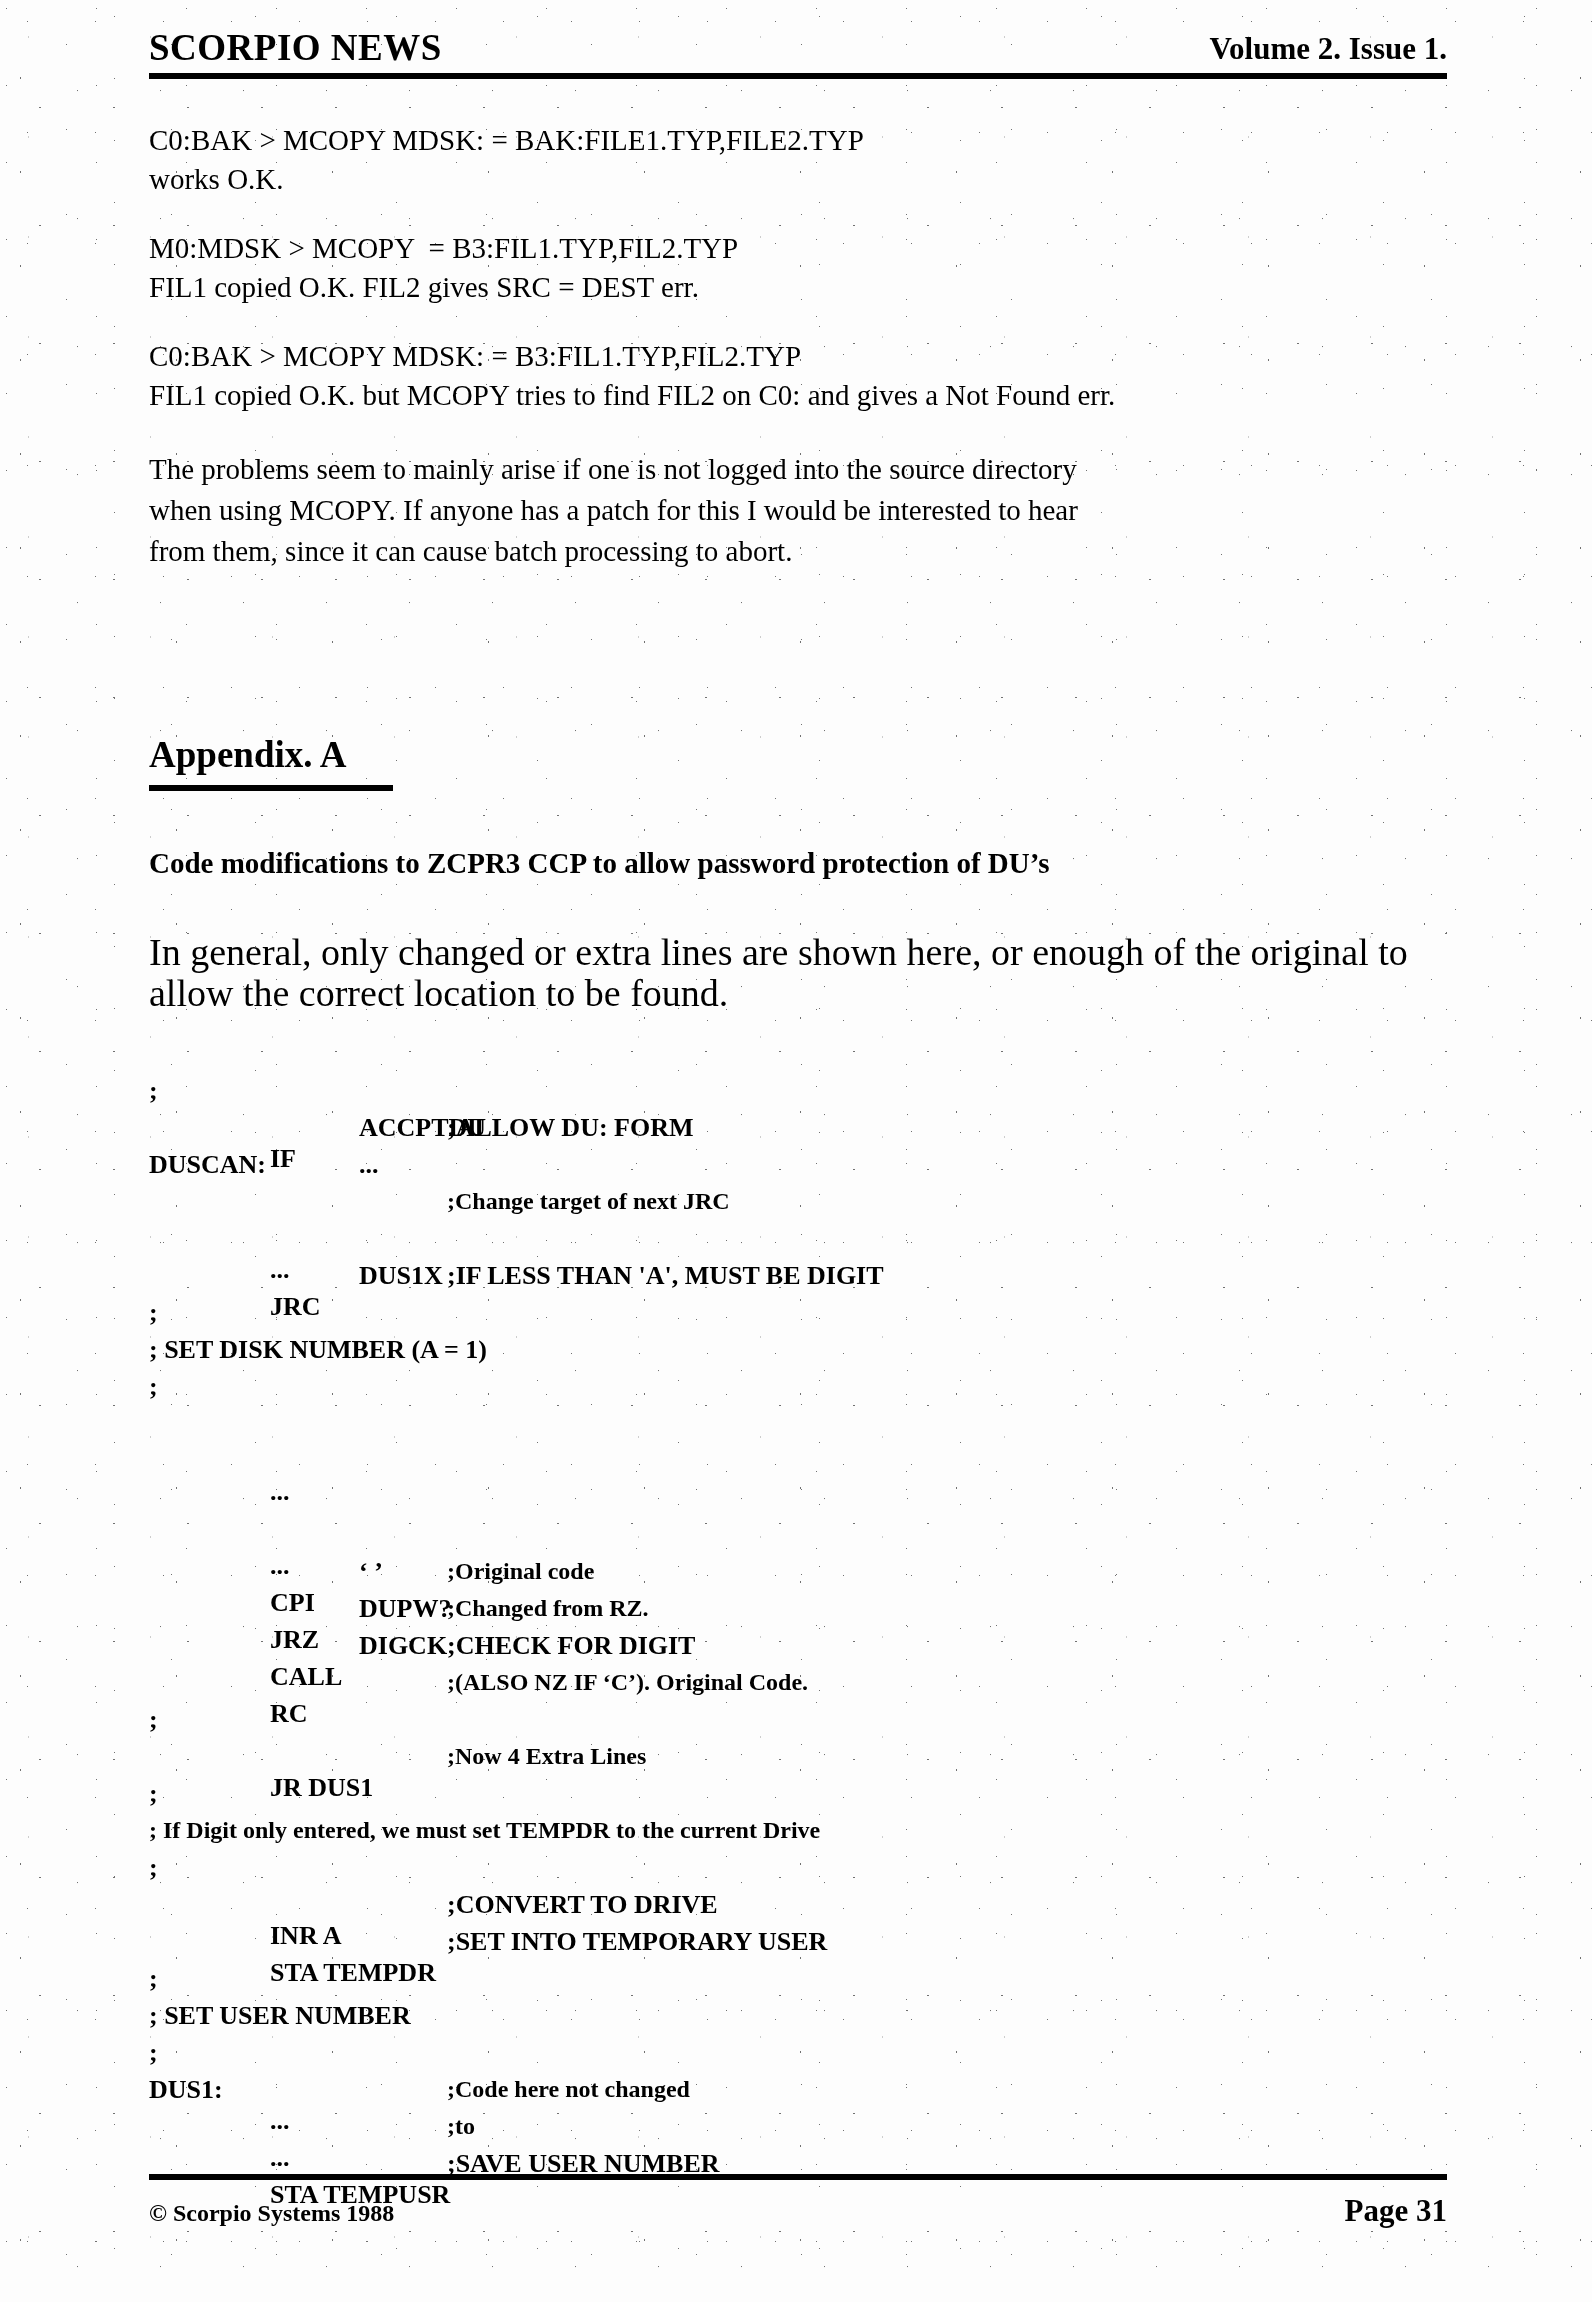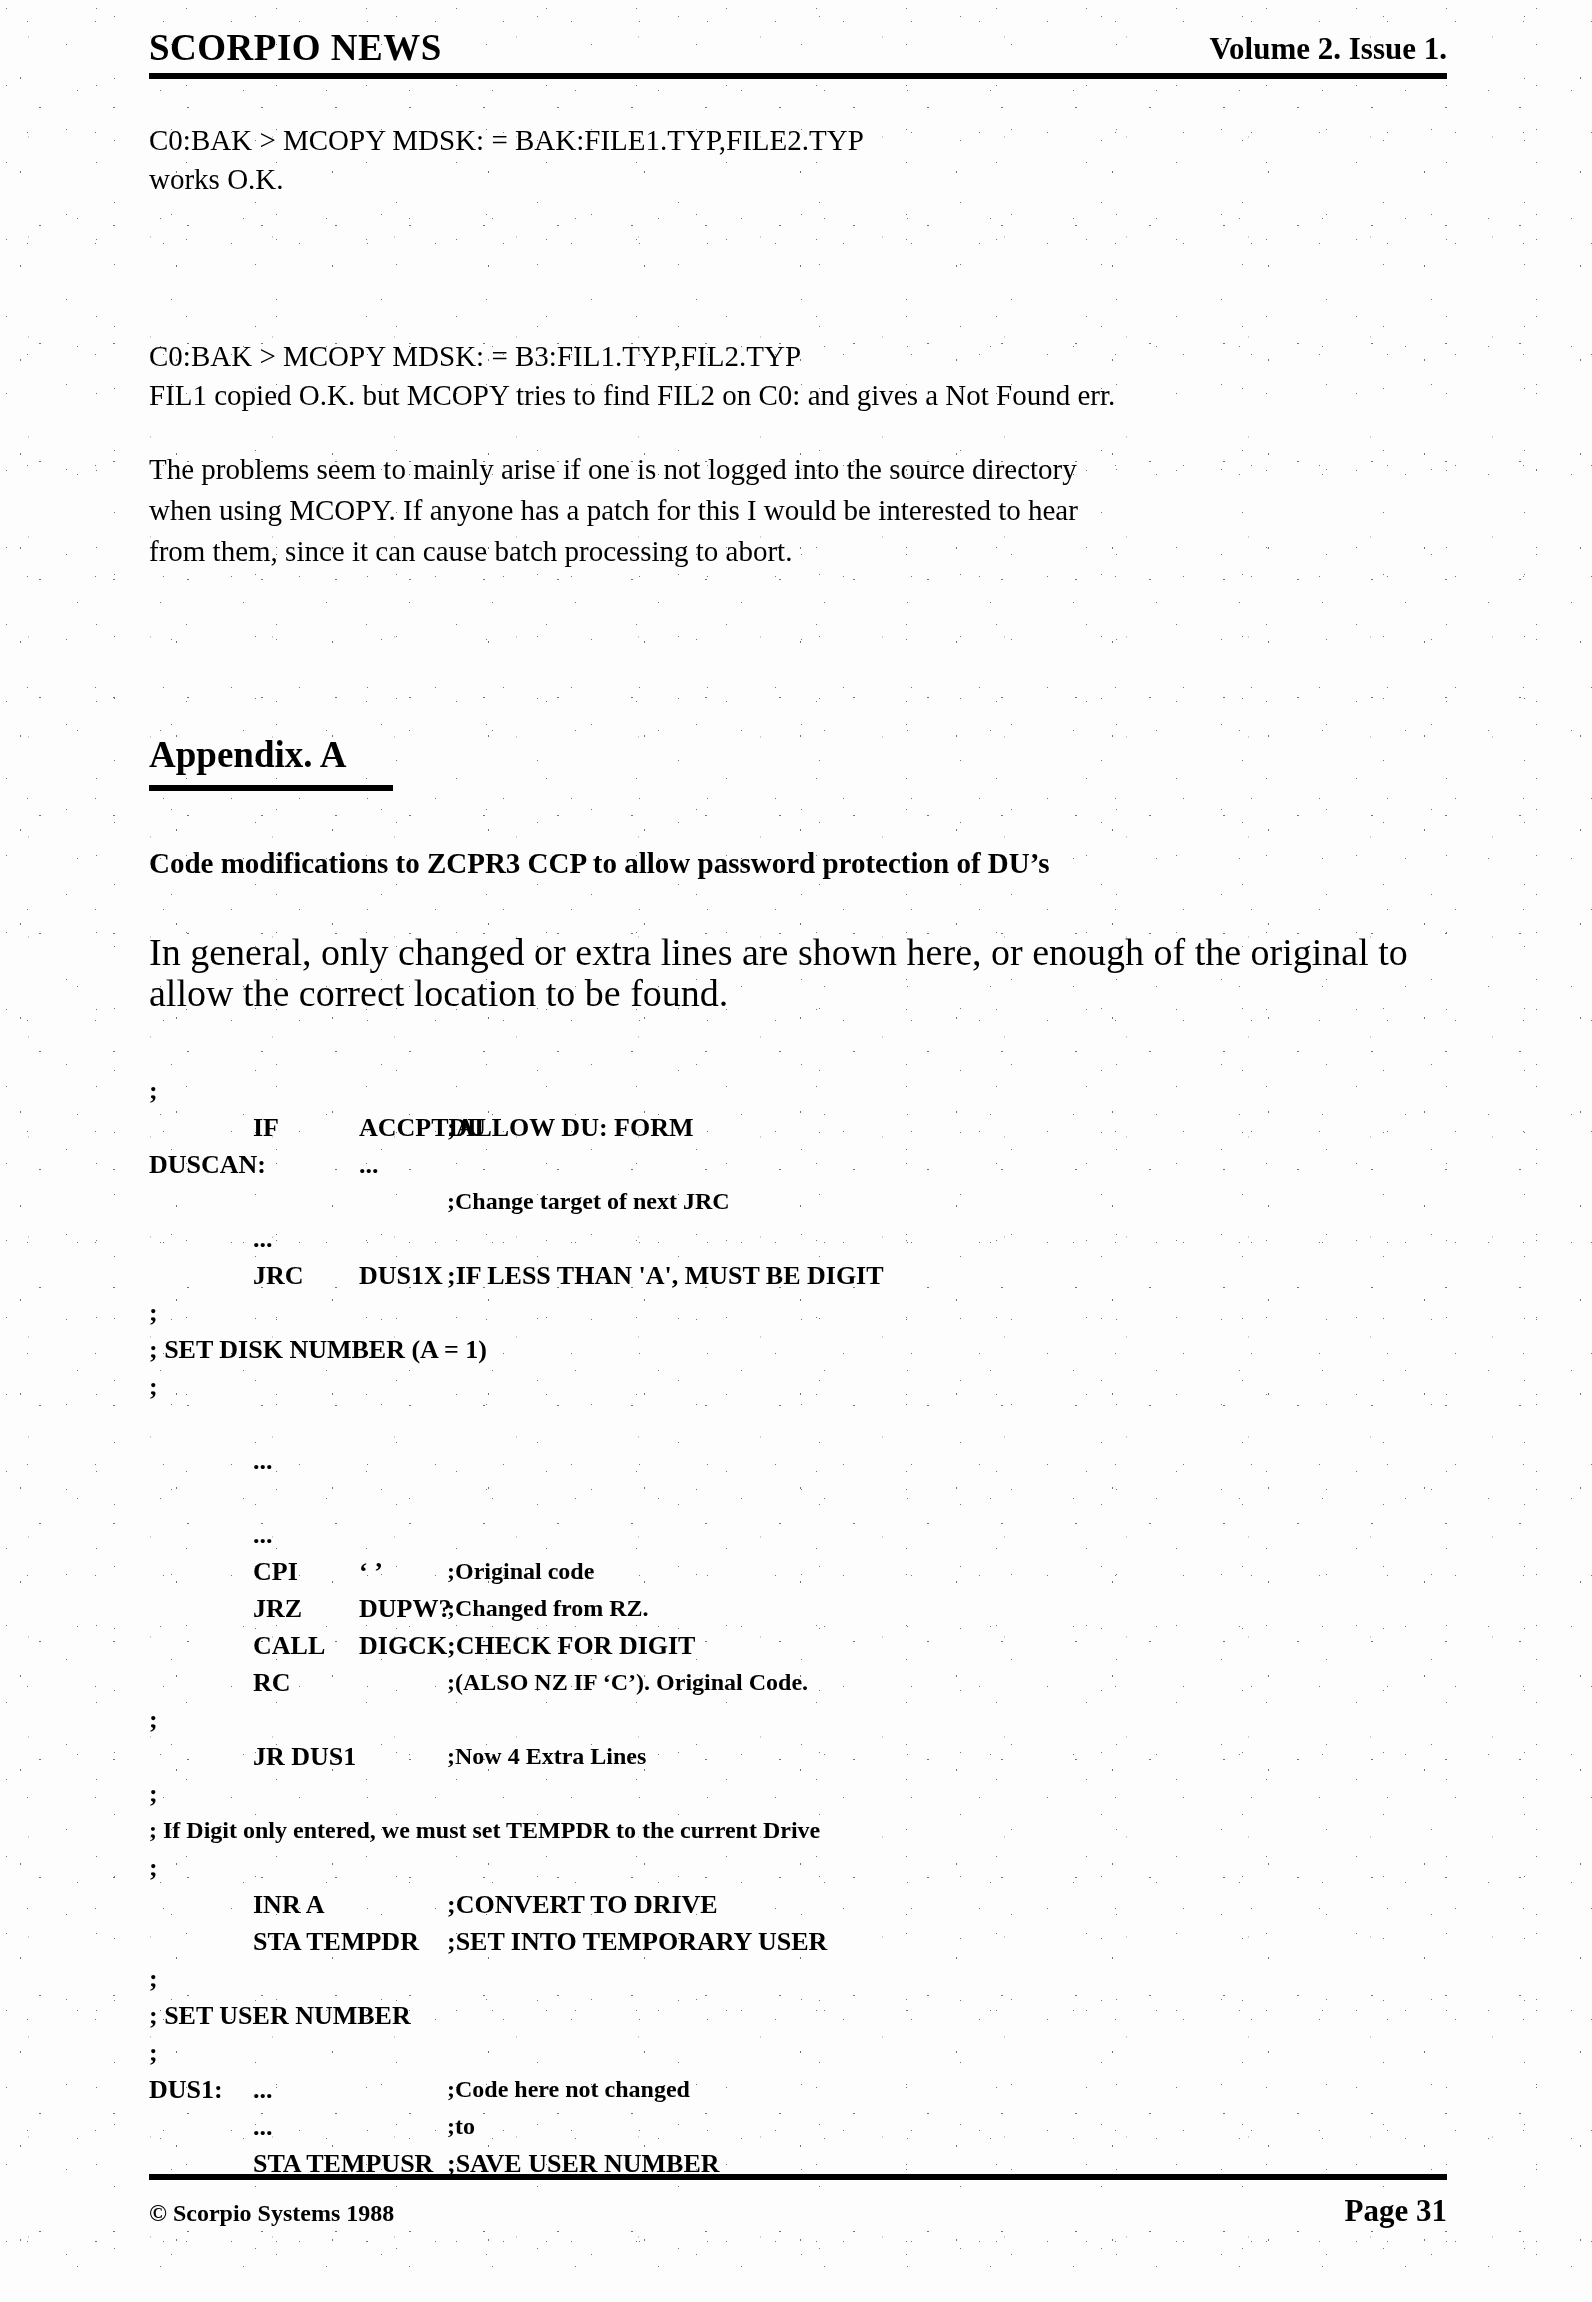--- a/index.html
+++ b/index.html
@@ -149,22 +149,23 @@
     height: 37px;
     white-space: nowrap;
   }
   .c-label {
     position: absolute;
     left: 0;
     font-weight: bold;
   }
   .c-mn {
     position: absolute;
-    left: 104px;
-    font-weight: bold;
+    left: 121px;
+    font-weight: bold;
+    margin-top: 31px;
   }
   .c-op {
     position: absolute;
     left: 210px;
     font-weight: bold;
   }
   .c-cm {
     position: absolute;
     left: 298px;
     font-weight: bold;
@@ -222,20 +223,24 @@
         <div class="issue">Volume 2. Issue 1.</div>
       </div>
       <div class="header-rule"></div>
     </div>
 
     <div class="body-block noline" style="top:121px;">
       <span class="ln">C0:BAK &gt; MCOPY MDSK: = BAK:FILE1.TYP,FILE2.TYP</span>
       <span class="ln">works O.K.</span>
     </div>
 
+    <div class="body-block noline" style="top:229px;">
+      <span class="ln">M0:MDSK &gt; MCOPY  = B3:FIL1.TYP,FIL2.TYP</span>
+      <span class="ln">FIL1 copied O.K. FIL2 gives SRC = DEST err.</span>
+    </div>
 
     <div class="body-block noline" style="top:337px;">
       <span class="ln">C0:BAK &gt; MCOPY MDSK: = B3:FIL1.TYP,FIL2.TYP</span>
       <span class="ln">FIL1 copied O.K. but MCOPY tries to find FIL2 on C0: and gives a Not Found err.</span>
     </div>
 
     <div class="body-block noline" style="top:449px; line-height:41px;">
       <span class="ln">The problems seem to mainly arise if one is not logged into the source directory</span>
       <span class="ln">when using MCOPY. If anyone has a patch for this I would be interested to hear</span>
       <span class="ln">from them, since it can cause batch processing to abort.</span>

